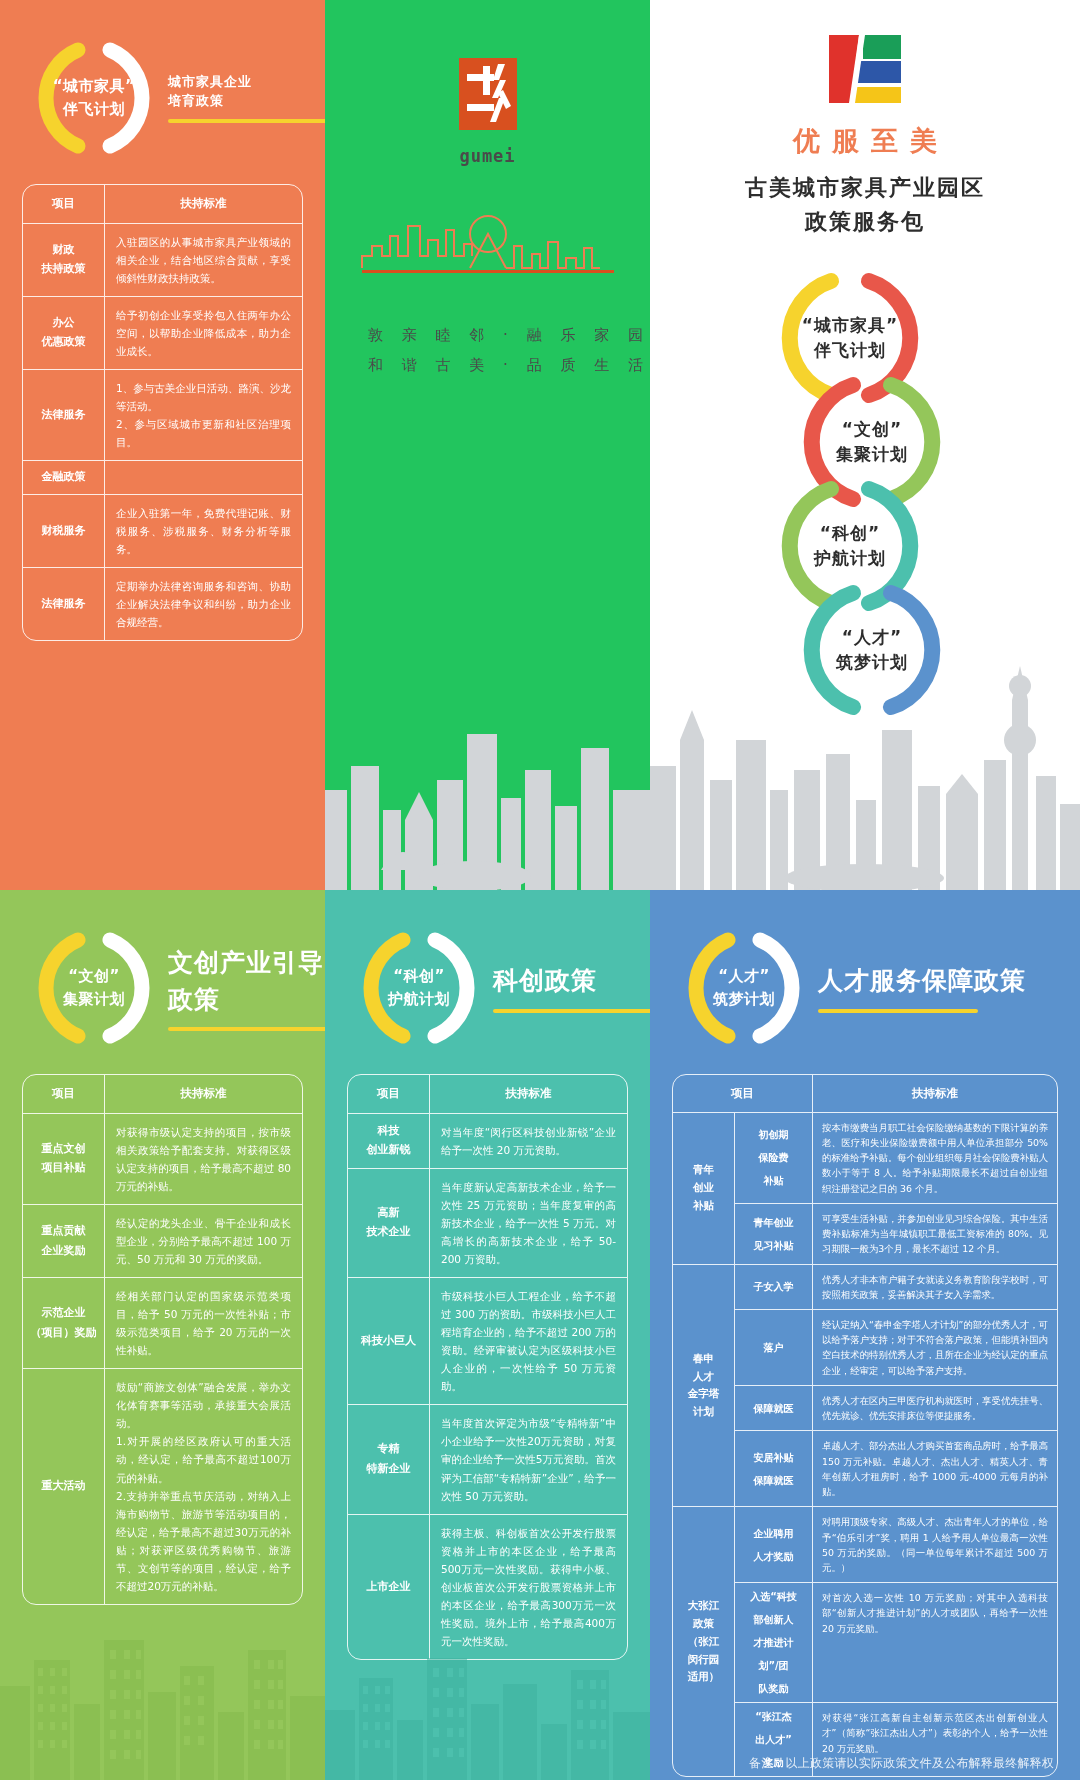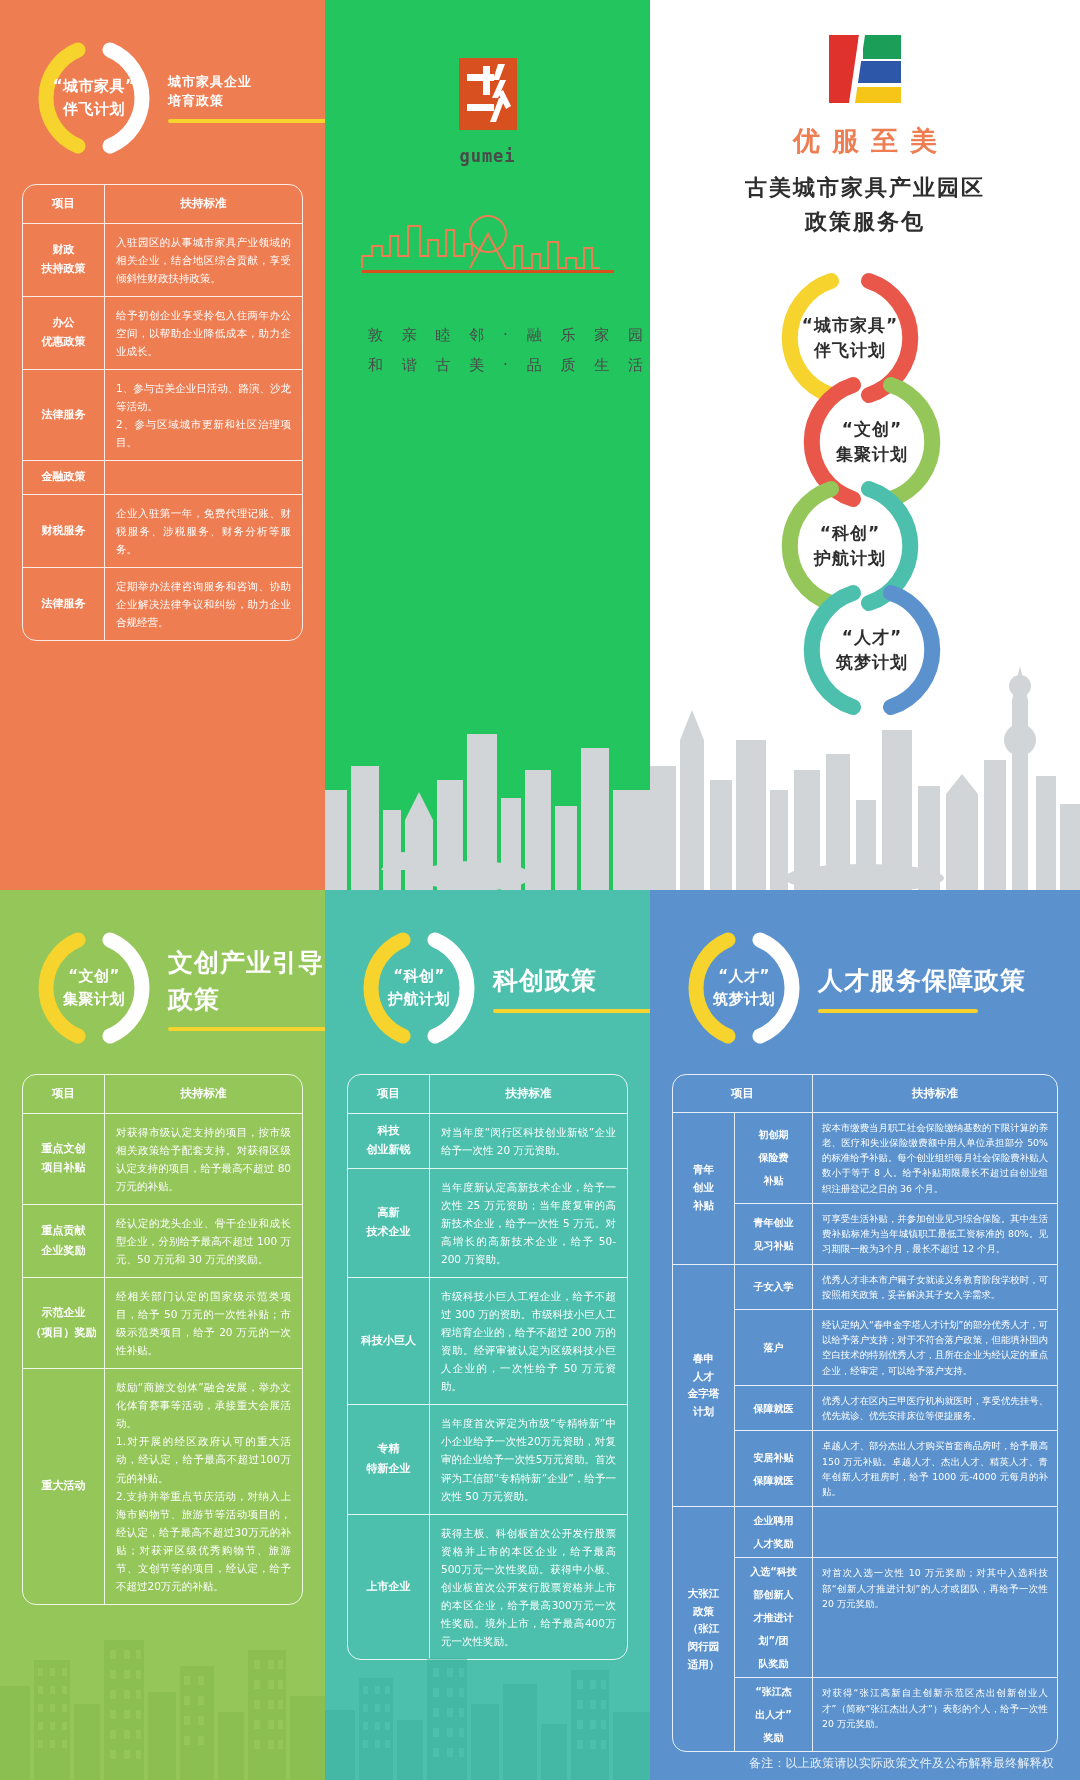--- a/index.html
+++ b/index.html
@@ -670,20 +670,23 @@
             <span>（张江</span>
             <span>闵行园</span>
             <span>适用）</span>
           </div>
           <div class="sub">
             <div class="subrow">
               <div class="c-sub">
                 <span>企业聘用</span>
                 <span>人才奖励</span>
               </div>
+              <div class="c-std">
+                <p>对聘用顶级专家、高级人才、杰出青年人才的单位，给予“伯乐引才”奖，聘用 1 人给予用人单位最高一次性 50 万元的奖励。（同一单位每年累计不超过 500 万元。）</p>
+              </div>
             </div>
             <div class="subrow">
               <div class="c-sub">
                 <span>入选“科技</span>
                 <span>部创新人</span>
                 <span>才推进计</span>
                 <span>划”/团</span>
                 <span>队奖励</span>
               </div>
               <div class="c-std">

